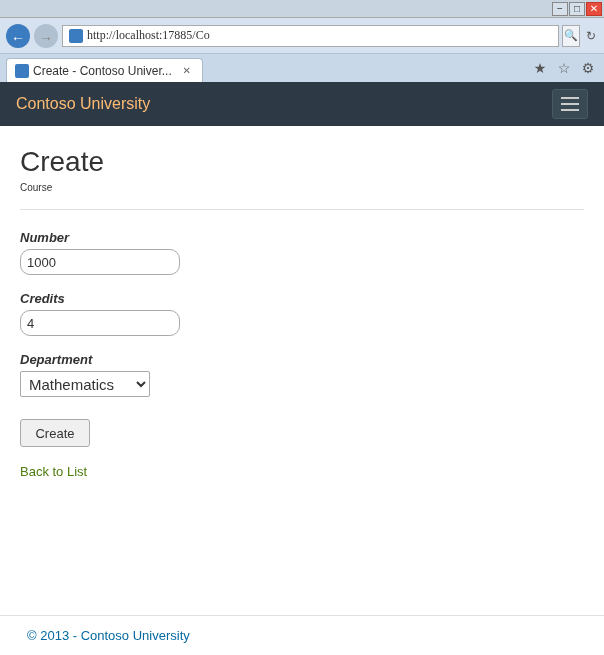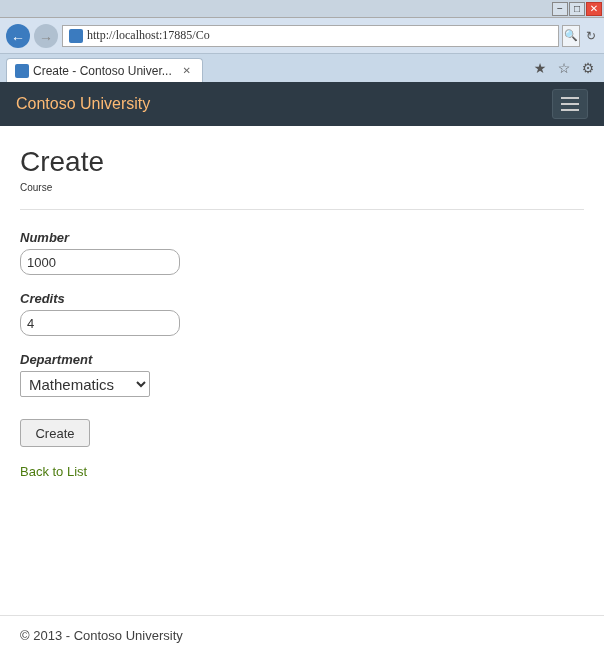--- a/index.html
+++ b/index.html
@@ -268,23 +268,23 @@
     .back-link {
       color: #4d7c0f;
       text-decoration: none;
       font-size: 13px;
     }
 
     
     .footer {
       background: white;
       border-top: 1px solid #e0e0e0;
-      padding: 12px 20px;
-      font-size: 13px;
-      color: #404040;
+      padding: 12px 27px;
+      font-size: 13px;
+      color: #0369a1;
     }
 
     .browser-body {
       display: flex;
       flex-direction: column;
       height: calc(655px - 18px - 36px - 28px);
     }
     .page-wrapper {
       background: white;
       flex: 1;

